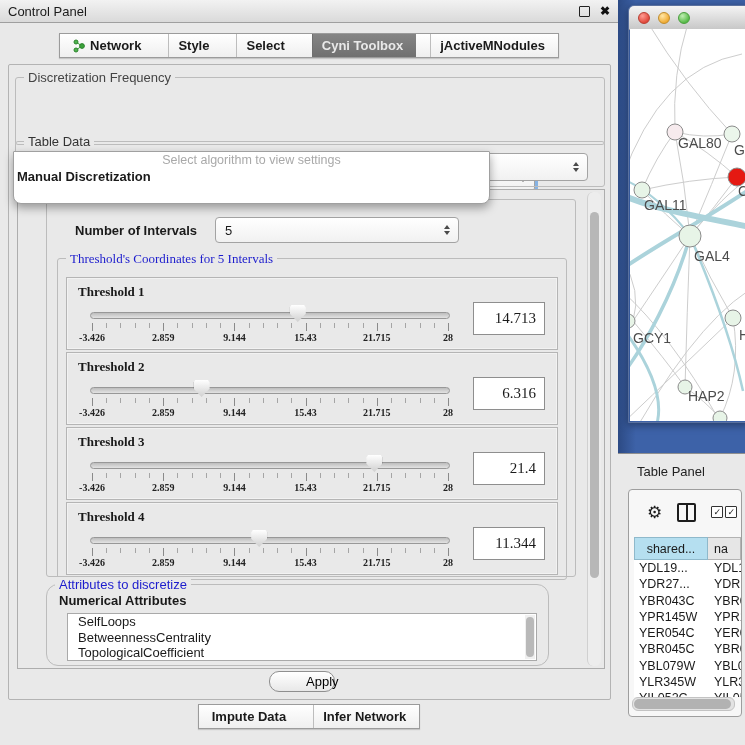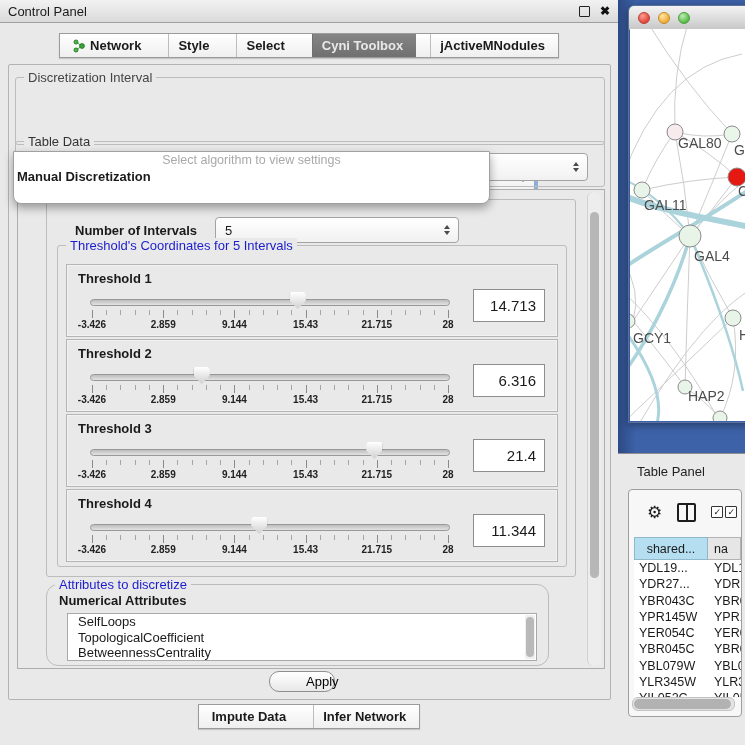--- a/index.html
+++ b/index.html
@@ -52,21 +52,21 @@
   
   .scrollpanel{position:absolute;left:8px;top:124px;width:586px;height:478px;
      border:1px solid #adadad;background:#e9e9e9;}
   .vscroll{position:absolute;top:2px;bottom:2px;right:3px;width:13px;background:#ededed;
      border-left:1px solid #d0d0d0;border-radius:6px;}
   .vscroll .vthumb{position:absolute;left:2px;right:2px;border-radius:5px;background:#b7b7b7;}
   .g-green{left:28px;top:9px;width:528px;height:376px;}
   .niv-row{position:absolute;left:28px;top:17px;display:flex;align-items:center;}
   .niv-label{font-size:13px;font-weight:bold;margin-right:18px;}
   .niv-combo{width:242px;height:24px;}
-  .g-blue-th{position:absolute;left:10px;top:45px;width:508px;height:320px;}
+  .g-blue-th{position:absolute;left:10px;top:58px;width:508px;height:320px;font-family:Liberation Serif, serif;}
   .th-stack{position:absolute;left:8px;top:18px;right:8px;display:flex;flex-direction:column;gap:2px;}
   .th-panel{border:1px solid #b5b5b5;background:#e9e9e9;height:71px;position:relative;box-shadow:inset 0 0 0 1px #f2f2f2;}
   .th-title{font-size:13px;font-weight:bold;padding:6px 0 0 11px;}
   .th-row{position:absolute;left:23px;top:24px;right:10px;height:44px;display:flex;}
   .slider{position:relative;width:360px;height:44px;}
   .track{position:absolute;left:0;right:0;top:10px;height:7px;border-radius:4px;
      background:linear-gradient(#bdbdbd,#e3e3e3);border:1px solid #989898;box-sizing:border-box;}
   .thumb{position:absolute;width:16px;height:17px;top:3px;
      background:linear-gradient(#ffffff,#d0d0d0);
      clip-path:polygon(10% 0,90% 0,100% 14%,100% 52%,50% 100%,0 52%,0 14%);
@@ -165,21 +165,21 @@
         </div>
         <div class="tab">
           <span>jActiveMNodules</span>
         </div>
       </div>
     </div>
 
   <div class="cp-frame">
 
     <div class="group" style="left:6px;top:12px;width:588px;height:66px;">
-      <span class="gtitle gray">Discretization Interval</span>
+      <span class="gtitle gray">Discretization Frequency</span>
     </div>
     <div class="combo alg-combo">
       <span class="ctext"></span>
       <span class="stepper">
           <span class="arr-up"></span>
           <span class="arr-dn"></span>
         </span>
     </div>
 
     <div class="popup">
@@ -405,22 +405,22 @@
       </div>
 
       <div class="group g-attrs">
         <span class="gtitle blue">Attributes to discretize</span>
         <div class="attr-heading">Numerical Attributes</div>
         <div class="attr-list" id="attrList">
           <div class="attr-scroll">
               <div class="vthumb"></div>
             </div>
         <div class="attr-item">SelfLoops</div>
+            <div class="attr-item">BetweennessCentrality</div>
             <div class="attr-item">TopologicalCoefficient</div>
-            <div class="attr-item">BetweennessCentrality</div>
           </div>
       </div>
 
       <div class="vscroll">
         <div class="vthumb" style="top:20px;height:366px;"></div>
       </div>
     </div>
 
     <button class="applybtn">Apply</button>
   </div>

